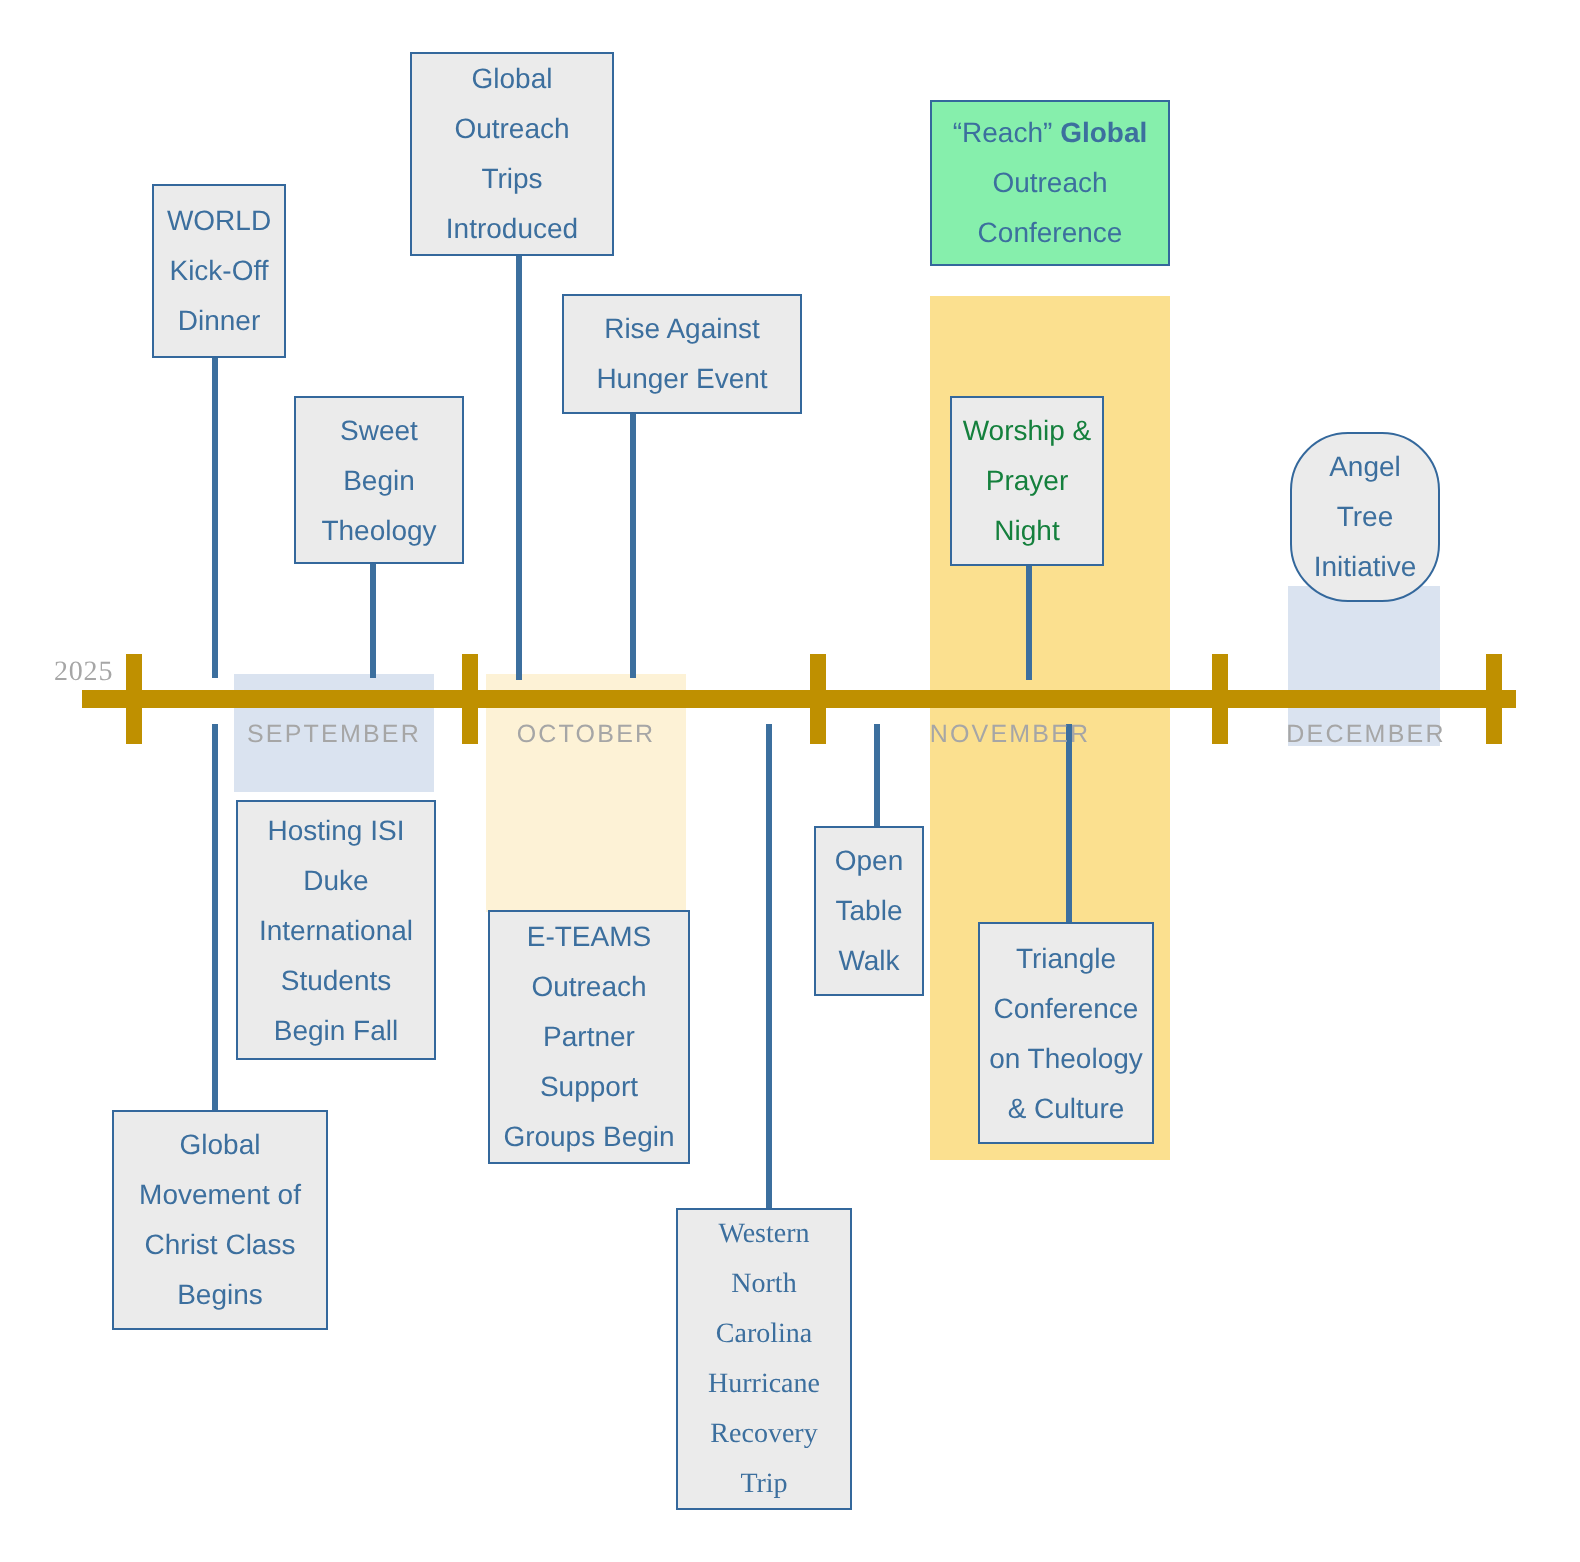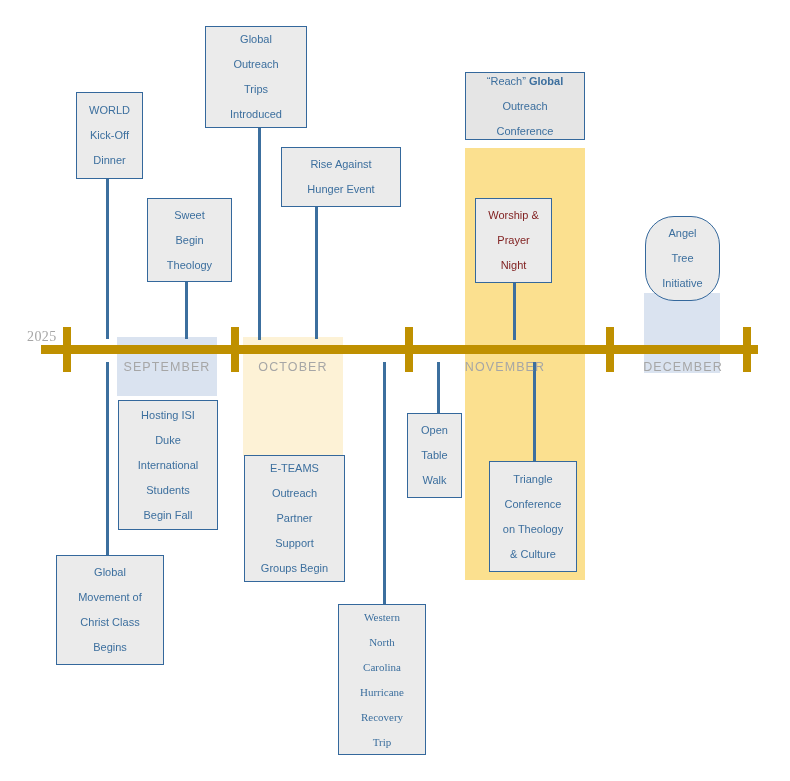--- a/index.html
+++ b/index.html
@@ -68,21 +68,21 @@
   }
 
   
   .event-box {
     position: absolute;
     z-index: 6;
     box-sizing: border-box;
     border: 1.6px solid #34689c;
     background: #ebebeb;
     color: #3c6f9e;
-    font-size: 11px;
+    font-size: 14px;
     line-height: 25px;
     text-align: center;
     display: flex;
     align-items: center;
     justify-content: center;
     padding: 3px 4px;
   }
   .event-box .lines {
     width: 100%;
   }
@@ -158,28 +158,28 @@
           <span class="ln">Trips</span>
           <span class="ln">Introduced</span>
         </div>
       </div>
       <div class="event-box" style="left: 281px; top: 147px; width: 120px; height: 60px; border-color: rgb(52, 104, 156); background: rgb(235, 235, 235); color: rgb(60, 111, 158);">
         <div class="lines">
           <span class="ln">Rise Against</span>
           <span class="ln">Hunger Event</span>
         </div>
       </div>
-      <div class="event-box" style="left: 465px; top: 72px; width: 120px; height: 68px; border-color: rgb(52, 104, 156); background: #e5e5e5; color: rgb(60, 111, 158);">
+      <div class="event-box" style="left: 465px; top: 50px; width: 120px; height: 83px; border-color: rgb(52, 104, 156); background: #86efac; color: rgb(60, 111, 158);">
         <div class="lines">
           <span class="ln">“Reach” <b>Global</b></span>
           <span class="ln">Outreach</span>
           <span class="ln">Conference</span>
         </div>
       </div>
-      <div class="event-box" style="left: 475px; top: 198px; width: 77px; height: 85px; border-color: rgb(52, 104, 156); background: rgb(235, 235, 235); color: #7f1d1d;">
+      <div class="event-box" style="left: 475px; top: 198px; width: 77px; height: 85px; border-color: rgb(52, 104, 156); background: rgb(235, 235, 235); color: #15803d;">
         <div class="lines">
           <span class="ln">Worship &amp;</span>
           <span class="ln">Prayer</span>
           <span class="ln">Night</span>
         </div>
       </div>
       <div class="event-box" style="left: 645px; top: 216px; width: 75px; height: 85px; border-color: rgb(52, 104, 156); background: rgb(235, 235, 235); color: rgb(60, 111, 158); border-radius: 29px;">
         <div class="lines">
           <span class="ln">Angel</span>
           <span class="ln">Tree</span>

